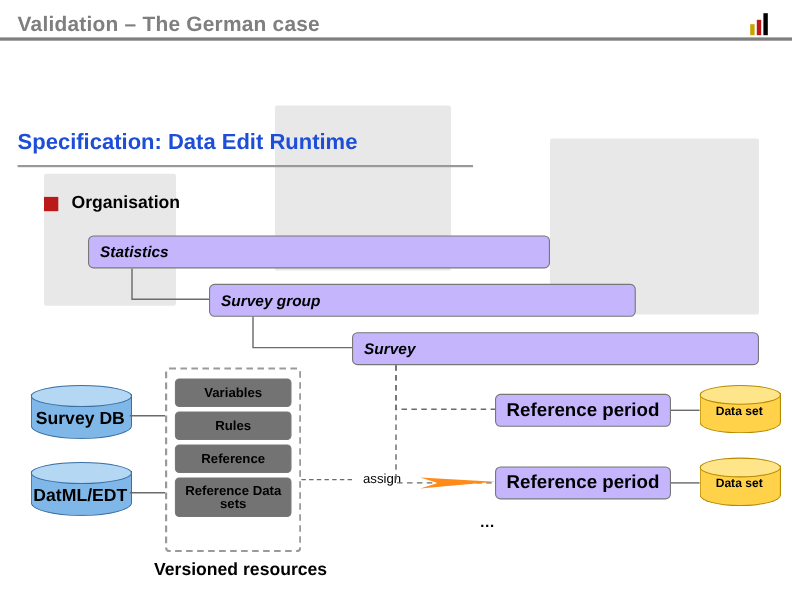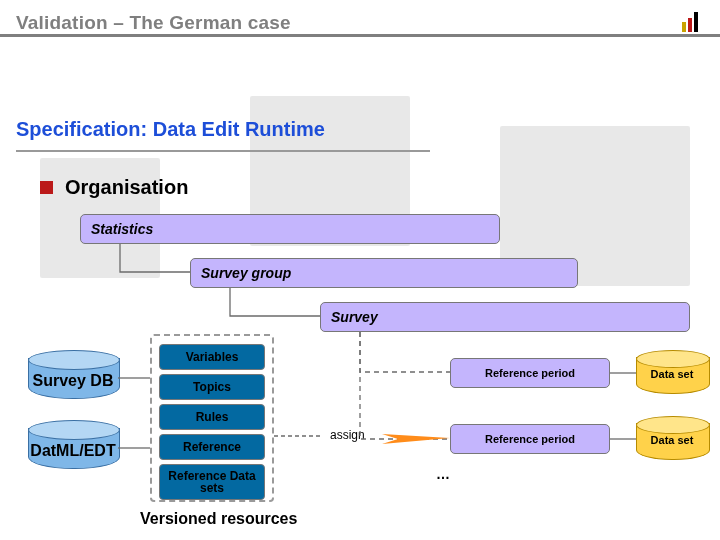--- a/index.html
+++ b/index.html
@@ -20,42 +20,42 @@
   .bgimg{ position:absolute; background:#dcdcdc; filter:opacity(.65); }
   .bg1{ left:40px; top:158px; width:120px; height:120px; border-radius:2px;}
   .bg2{ left:250px; top:96px; width:160px; height:150px; border-radius:2px;}
   .bg3{ left:500px; top:126px; width:190px; height:160px; border-radius:2px;}
 
   .section-heading{ position:absolute; left:16px; top:118px; font-size:20px; font-weight:bold; color:#1d4ed8;}
   .sec-rule{ position:absolute; left:16px; top:150px; right:290px; height:2px; background:#999;}
 
   .bullet-row{ position:absolute; left:40px; top:176px; display:flex; align-items:center;}
   .bullet{ width:13px; height:13px; background:#bb1919; margin-right:12px;}
-  .bullet-text{ font-size:20px; font-weight:bold;}
+  .bullet-text{ font-size:16px; font-weight:bold;}
 
   .box{ position:absolute; background:#c4b5fd; border:1px solid #777; border-radius:5px; font-weight:bold; font-style:italic; display:flex; align-items:center; justify-content:flex-start; padding:0 10px; box-sizing:border-box;}
   .box.center{ justify-content:center; font-style:normal; }
   .stat{ left:80px; top:214px; width:420px; height:30px; font-size:14px;}
   .sgroup{ left:190px; top:258px; width:388px; height:30px; font-size:14px;}
   .survey{ left:320px; top:302px; width:370px; height:30px; font-size:14px;}
 
   .cyl{ position:absolute; width:90px; height:56px; }
   .cyl .body{ position:absolute; left:0; top:8px; width:90px; height:40px; background:linear-gradient(180deg,#7fb7e8,#7fb7e8); border:1px solid #3a6fa3; border-top:none; border-radius:0 0 45px 45px / 0 0 12px 12px;}
   .cyl .top{ position:absolute; left:0; top:0; width:90px; height:18px; background:#b4d7f4; border:1px solid #3a6fa3; border-radius:50%/50%;}
   .cyl .lbl{ position:absolute; left:0; top:22px; width:90px; text-align:center; font-size:16px; font-weight:bold; font-style:normal;}
   .cyl.surveydb{ left:28px; top:350px;}
   .cyl.datml{ left:28px; top:420px;}
 
   .dashed-group{ position:absolute; left:150px; top:334px; width:120px; height:160px; border:2px dashed #9a9a9a; border-radius:4px; padding-top:4px; box-sizing:content-box;}
-  .dashed-group .item{ width:104px; height:24px; margin:4px auto; border:1px solid #777; border-radius:4px; font-size:12px; font-weight:bold; display:flex; align-items:center; justify-content:center; background:#0369a1;}
+  .dashed-group .item{ width:104px; height:24px; margin:4px auto; border:1px solid #777; border-radius:4px; font-size:12px; font-weight:bold; display:flex; align-items:center; justify-content:center; background:#737373;}
   .ver-label{ position:absolute; left:140px; top:510px; font-size:16px; font-weight:bold;}
 
   .assign{ position:absolute; left:330px; top:428px; font-size:12px;}
 
-  .refp{ left:450px; width:160px; height:30px; font-size:11px; font-style:normal; justify-content:center; padding:0;}
+  .refp{ left:450px; width:160px; height:30px; font-size:17px; font-style:normal; justify-content:center; padding:0;}
   .refp1{ top:358px;} .refp2{ top:424px;}
 
   .datacyl{ position:absolute; width:72px; height:50px;}
   .datacyl .body{ position:absolute; left:0; top:7px; width:72px; height:36px; background:#ffd24a; border:1px solid #b68b00; border-top:none; border-radius:0 0 36px 36px / 0 0 10px 10px;}
   .datacyl .top{ position:absolute; left:0; top:0; width:72px; height:16px; background:#ffe58a; border:1px solid #b68b00; border-radius:50%/50%;}
   .datacyl .lbl{ position:absolute; left:0; top:18px; width:72px; text-align:center; font-size:11px; font-weight:bold;}
   .d1{ left:636px; top:350px;}
   .d2{ left:636px; top:416px;}
   .dots{ position:absolute; left:436px; top:466px; font-size:14px; font-weight:bold;}
 
@@ -100,21 +100,20 @@
   <div class="lbl">Survey DB</div>
 </div>
 <div class="cyl datml">
   <div class="body"></div>
     <div class="top"></div>
   <div class="lbl">DatML/EDT</div>
 </div>
 
 <div class="dashed-group">
   <div class="item">Variables</div>
-  <div class="item">Topics</div>
   <div class="item">Rules</div>
   <div class="item">Reference</div>
   <div class="item" style="height:34px;line-height:1.0;text-align:center;">Reference Data sets</div>
 </div>
 <div class="ver-label">Versioned resources</div>
 
 <div class="assign">assign</div>
 
 <div class="box center refp refp1">Reference period</div>
 <div class="box center refp refp2">Reference period</div>

